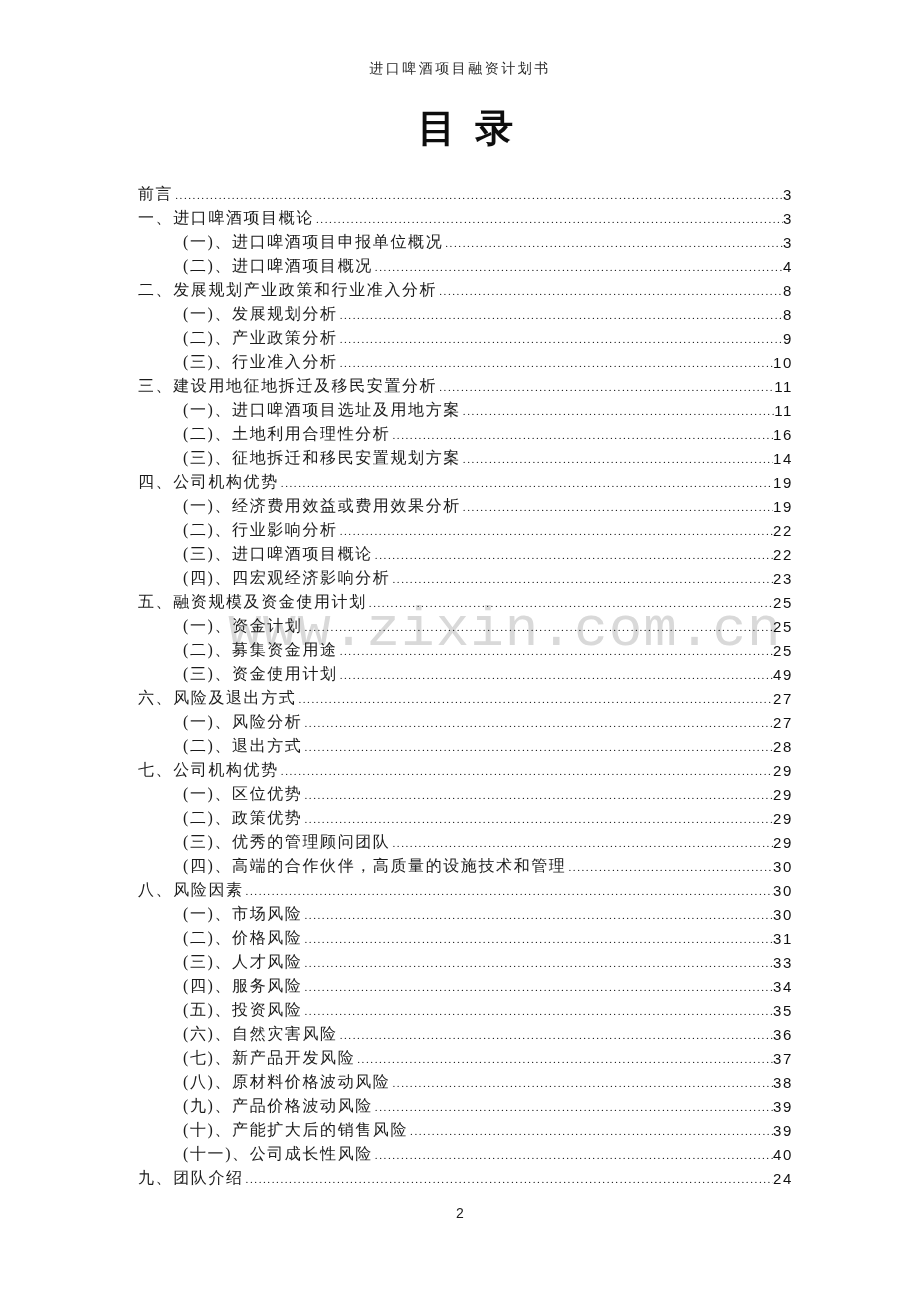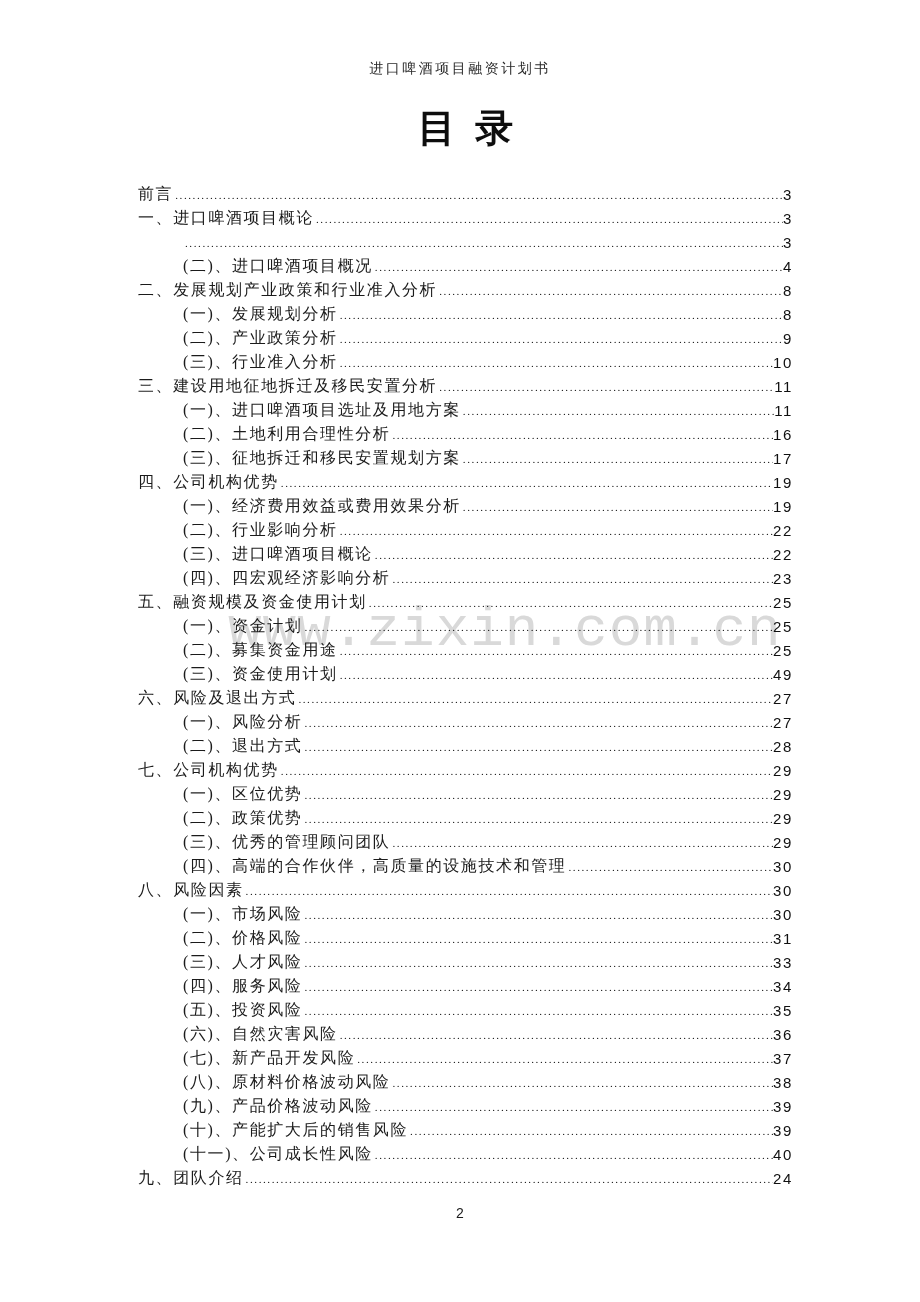--- a/index.html
+++ b/index.html
@@ -119,20 +119,21 @@
         <span class="toc-label">前言</span>
         <span class="toc-dots">....................................................................................................................................................................................................................................................................</span>
         <span class="toc-page">3</span>
       </div>
       <div class="toc-row level1">
         <span class="toc-label">一、进口啤酒项目概论</span>
         <span class="toc-dots">....................................................................................................................................................................................................................................................................</span>
         <span class="toc-page">3</span>
       </div>
       <div class="toc-row level2">
+        <span class="toc-label">(一)、进口啤酒项目申报单位概况</span>
         <span class="toc-dots">....................................................................................................................................................................................................................................................................</span>
         <span class="toc-page">3</span>
       </div>
       <div class="toc-row level2">
         <span class="toc-label">(二)、进口啤酒项目概况</span>
         <span class="toc-dots">....................................................................................................................................................................................................................................................................</span>
         <span class="toc-page">4</span>
       </div>
       <div class="toc-row level1">
         <span class="toc-label">二、发展规划产业政策和行业准入分析</span>
@@ -165,21 +166,21 @@
         <span class="toc-page">11</span>
       </div>
       <div class="toc-row level2">
         <span class="toc-label">(二)、土地利用合理性分析</span>
         <span class="toc-dots">....................................................................................................................................................................................................................................................................</span>
         <span class="toc-page">16</span>
       </div>
       <div class="toc-row level2">
         <span class="toc-label">(三)、征地拆迁和移民安置规划方案</span>
         <span class="toc-dots">....................................................................................................................................................................................................................................................................</span>
-        <span class="toc-page">17</span>
+        <span class="toc-page">14</span>
       </div>
       <div class="toc-row level1">
         <span class="toc-label">四、公司机构优势</span>
         <span class="toc-dots">....................................................................................................................................................................................................................................................................</span>
         <span class="toc-page">19</span>
       </div>
       <div class="toc-row level2">
         <span class="toc-label">(一)、经济费用效益或费用效果分析</span>
         <span class="toc-dots">....................................................................................................................................................................................................................................................................</span>
         <span class="toc-page">19</span>

